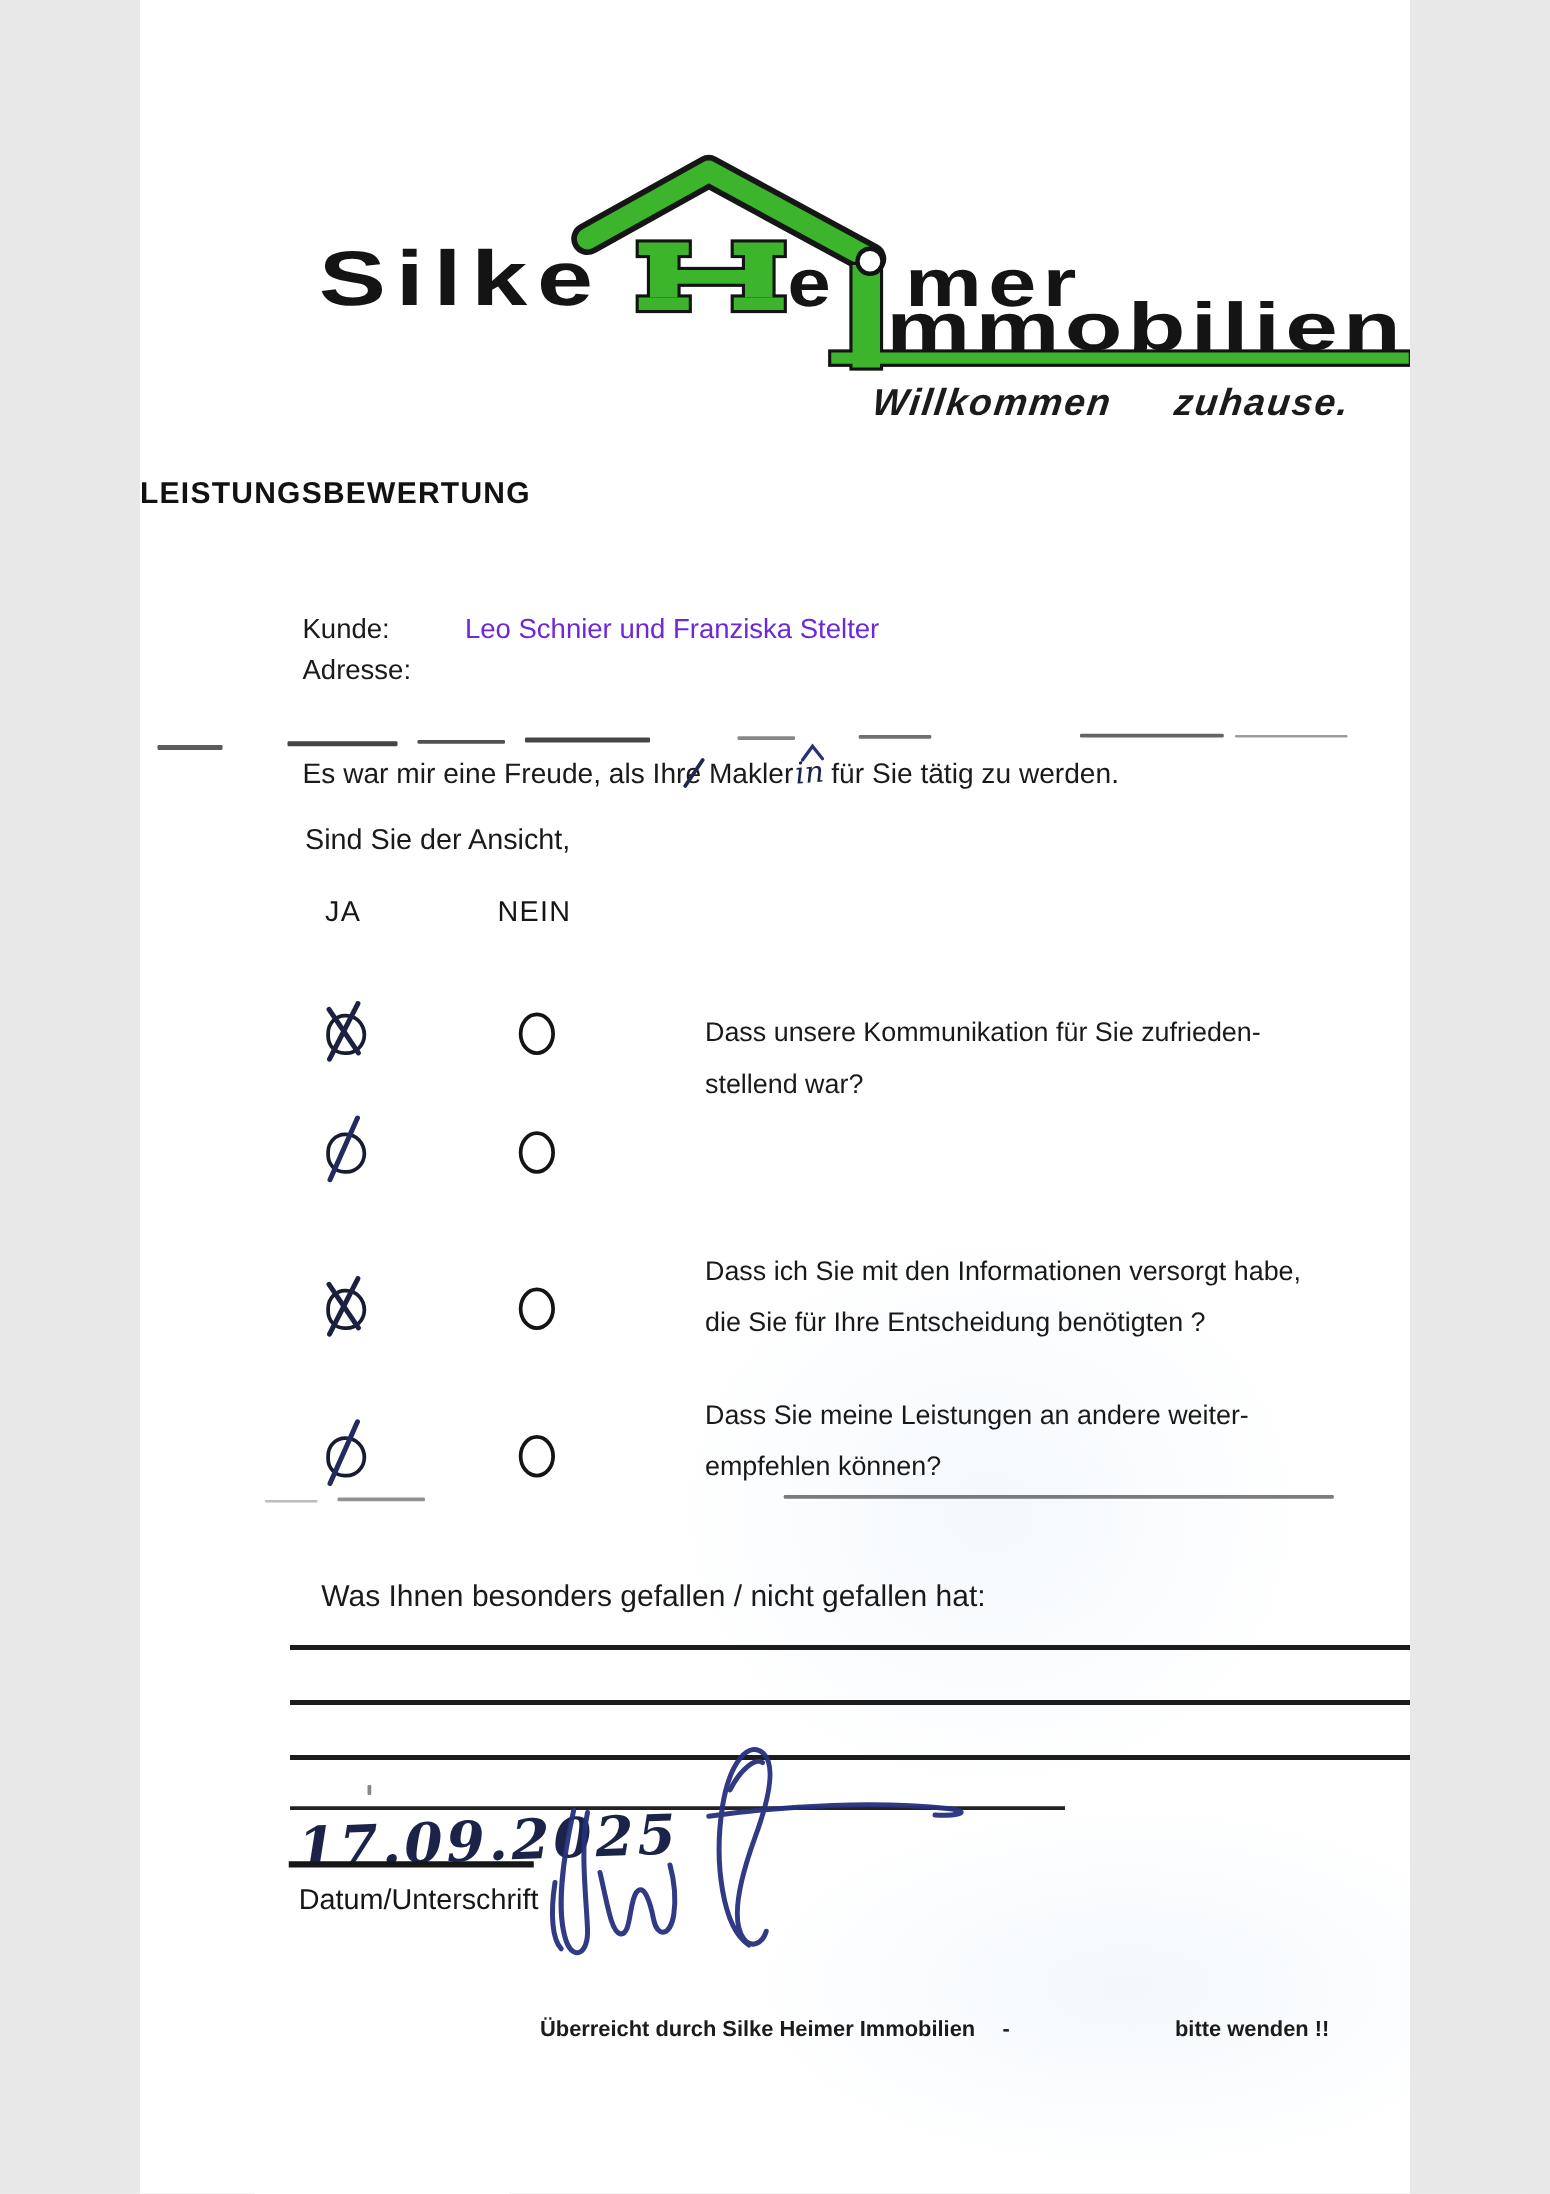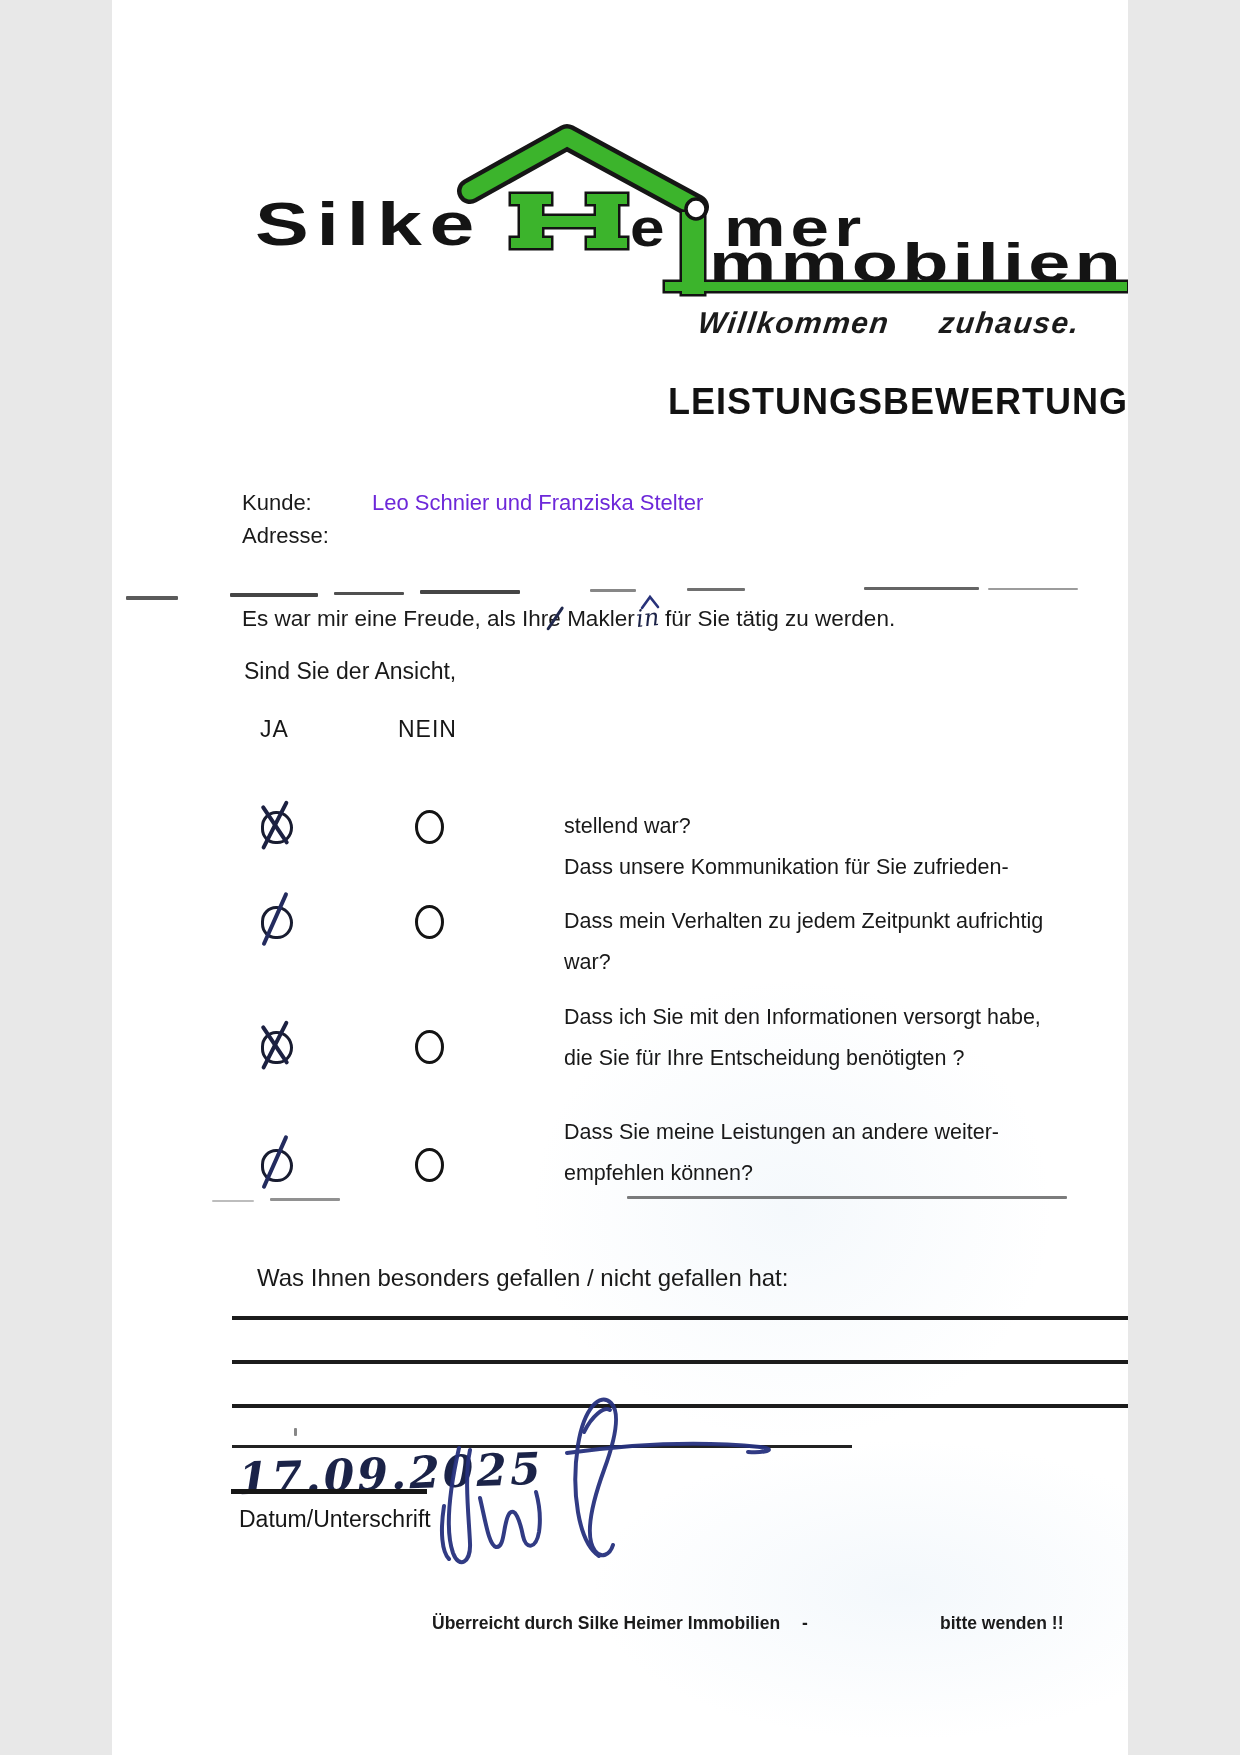--- a/index.html
+++ b/index.html
@@ -12,21 +12,21 @@
   .logo-word{position:absolute;font-weight:bold;color:#141414;line-height:1;white-space:nowrap;
              transform-origin:left top;}
   .silke{left:143px;top:193px;font-size:62px;letter-spacing:6px;transform:scaleX(1.30);}
   .heimer-e{left:518px;top:200px;font-size:54px;transform:scaleX(1.15);}
   .heimer-mer{left:612px;top:200px;font-size:54px;letter-spacing:4px;transform:scaleX(1.28);}
   .immo{left:597px;top:235px;font-size:54px;letter-spacing:3px;transform:scaleX(1.40);}
   .tagline{left:588px;top:308px;font-size:30px;font-weight:bold;font-style:italic;
            letter-spacing:1.5px;word-spacing:40px;transform:skewX(-7deg);color:#1b1b1b;}
 
   
-  .title{position:absolute;left:0;right:0;top:381px;text-align:right;font-size:36px;
+  .title{position:absolute;left:0;right:0;top:381px;text-align:left;font-size:24px;
          font-weight:bold;letter-spacing:1px;color:#121212;}
   .lbl{position:absolute;font-size:22px;color:#1a1a1a;}
   .val{position:absolute;font-size:22px;color:#6d28d9;}
   .bodyline{position:absolute;font-size:22.5px;color:#1a1a1a;white-space:nowrap;}
   .colhead{position:absolute;font-size:23px;color:#161616;letter-spacing:1px;}
 
   
   .qtext{position:absolute;left:452px;width:540px;font-size:21.5px;line-height:41px;color:#191919;}
   .o-mark{position:absolute;width:23px;height:28px;border:3.5px solid #141414;border-radius:50%;}
   .x-mark{position:absolute;width:33px;height:34px;}
@@ -133,33 +133,29 @@
   <div class="colhead" style="left:148px;top:716px;">JA</div>
   <div class="colhead" style="left:286px;top:716px;">NEIN</div>
 
   <div class="x-mark" style="left:146px;top:808px;">
     <div class="ring"></div>
       <div class="s1"></div>
       <div class="s2"></div>
   </div>
   <div class="o-mark" style="left:303px;top:810px;"></div>
   <div class="qtext" style="top:806px;">
+    <div>Dass unsere Kommunikation für Sie zufrieden-</div>
     <div>stellend war?</div>
-    <div>Dass unsere Kommunikation für Sie zufrieden-</div>
   </div>
 
   <div class="x-mark single" style="left:146px;top:903px;">
     <div class="ring"></div>
       <div class="s1"></div>
   </div>
   <div class="o-mark" style="left:303px;top:905px;"></div>
-  <div class="qtext" style="top:901px;">
-    <div>Dass mein Verhalten zu jedem Zeitpunkt aufrichtig</div>
-    <div>war?</div>
-  </div>
 
   <div class="x-mark" style="left:146px;top:1028px;">
     <div class="ring"></div>
       <div class="s1"></div>
       <div class="s2"></div>
   </div>
   <div class="o-mark" style="left:303px;top:1030px;"></div>
   <div class="qtext" style="top:997px;">
     <div>Dass ich Sie mit den Informationen versorgt habe,</div>
     <div>die Sie für Ihre Entscheidung benötigten ?</div>

